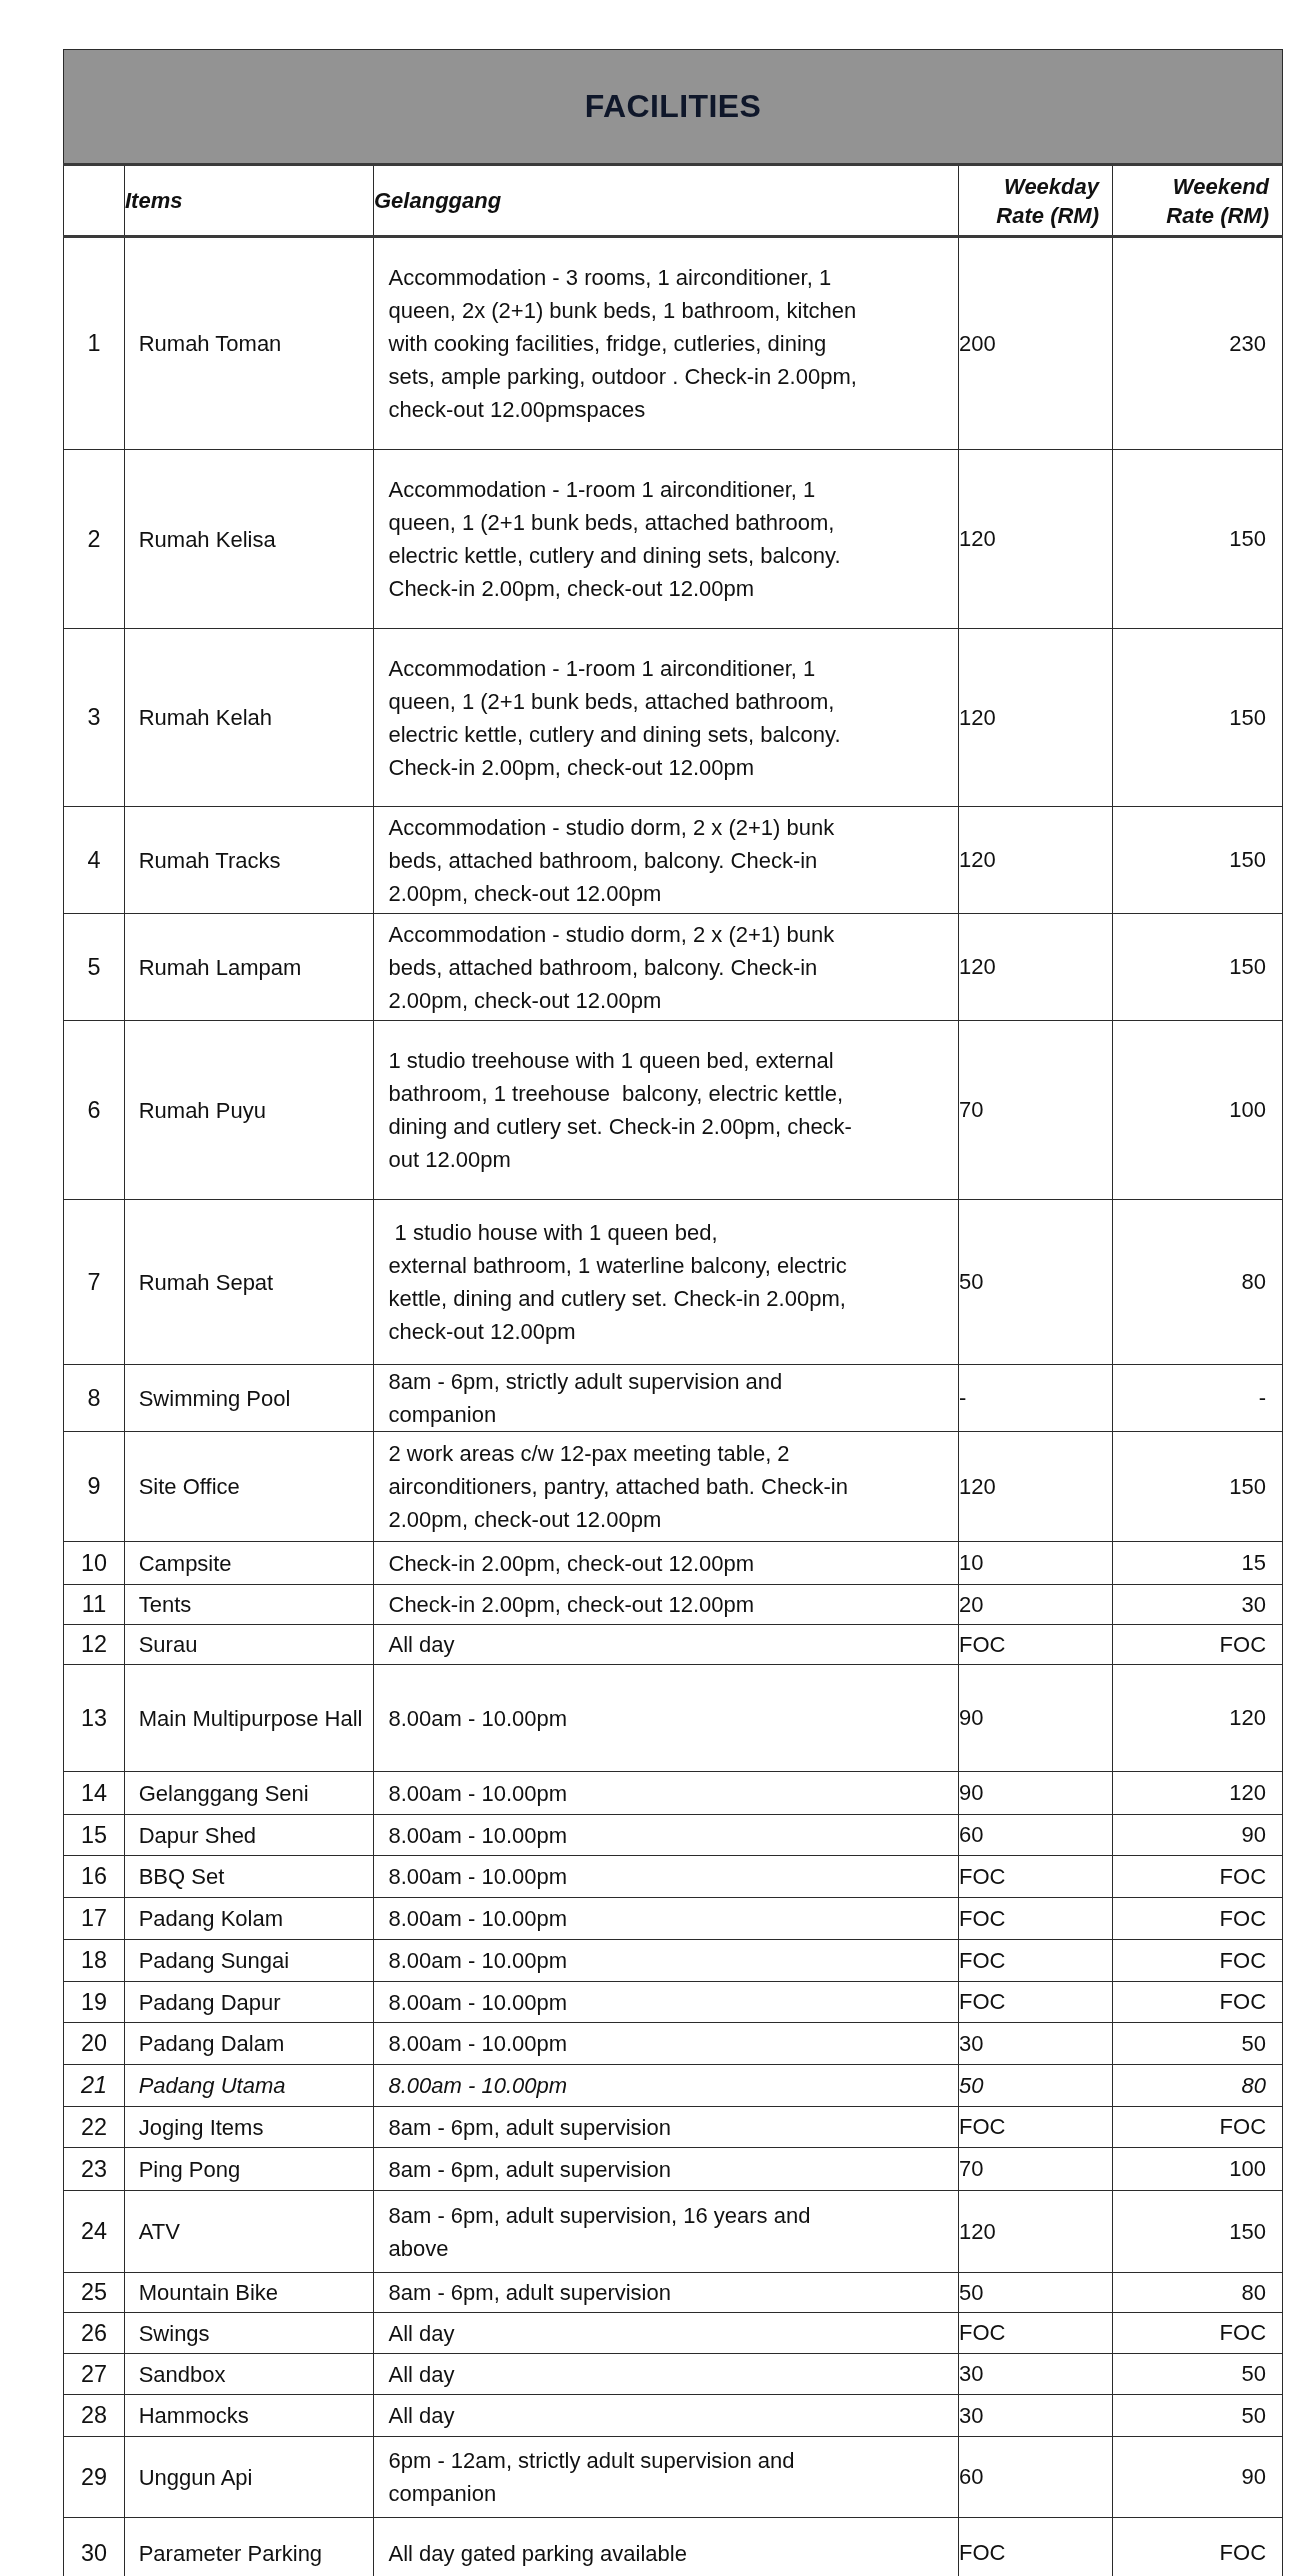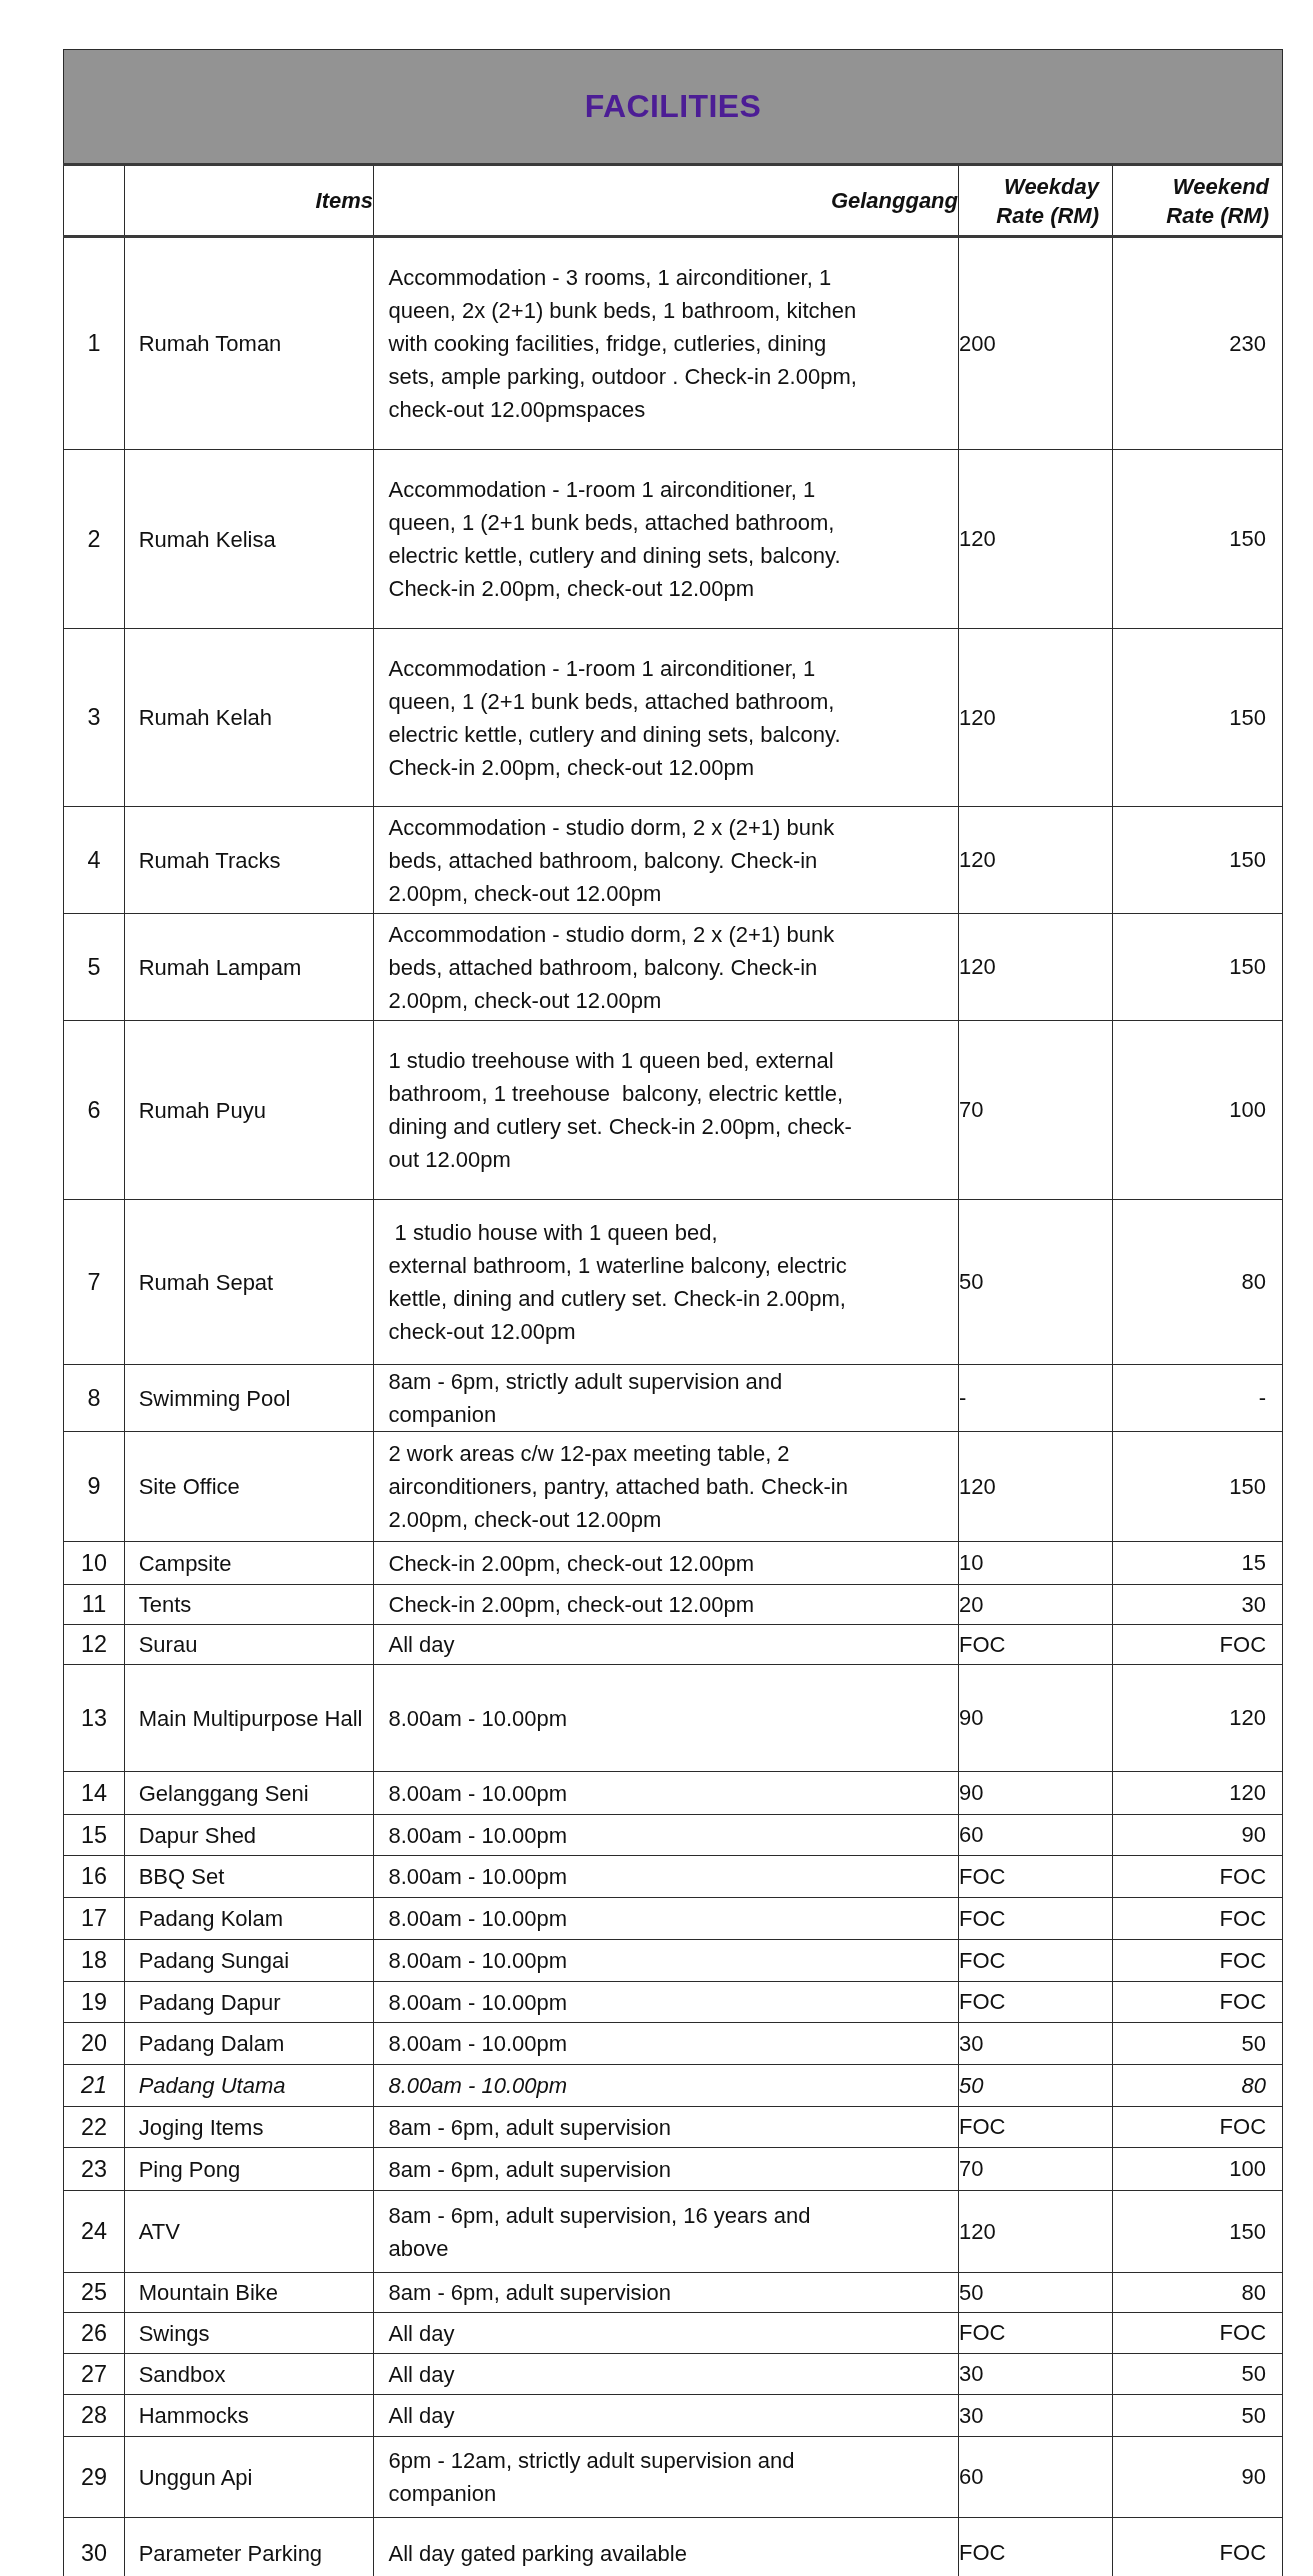--- a/index.html
+++ b/index.html
@@ -1,26 +1,26 @@
 <!DOCTYPE html>
 <html style="font-size:13px"><head>
 <meta charset="utf-8">
 <style>
   html, body { margin: 0; padding: 0; background: #ffffff; }
   body { width: 1313px; height: 2576px; position: relative; overflow: hidden;
          font-family: "Liberation Sans", sans-serif; color: #111111; }
   .table-wrap { position: absolute; left: 63px; top: 49px; width: 1218px; }
   table { border-collapse: collapse; width: 1218px; table-layout: fixed; }
   td, th { border: 1.6px solid #2b2b2b; padding: 0; vertical-align: middle; }
-  .title-cell { background: #939393; color: #4c1d95; height: 113px;
+  .title-cell { background: #939393; color: #0f172a; height: 113px;
                 font-weight: bold; font-size: 32px; text-align: center;
                 letter-spacing: 0.4px; border-bottom: 3.2px solid #3a3a3a; }
   .hdr th { height: 69px; font-style: italic; font-weight: bold; font-size: 22px;
             line-height: 29px; border-bottom: 3.2px solid #3a3a3a; }
-  .hdr .h-items, .hdr .h-desc { text-align: right; }
+  .hdr .h-items, .hdr .h-desc { text-align: left; }
   .hdr .h-rate { text-align: right; padding-right: 13px; }
   .c-no { text-align: center; font-size: 23.4px; }
   .c-item { padding-left: 13.7px; font-size: 22px; line-height: 31px; }
   .c-desc { padding-left: 14.5px; padding-right: 8px; font-size: 22px; line-height: 33px; }
   .c-wd { text-align: left; padding-right: 13.7px; font-size: 22px; }
   .c-we { text-align: right; padding-right: 16px; font-size: 22px; }
   .desc-line { display: block; white-space: pre; }
 </style>
 </head>
 <body>

